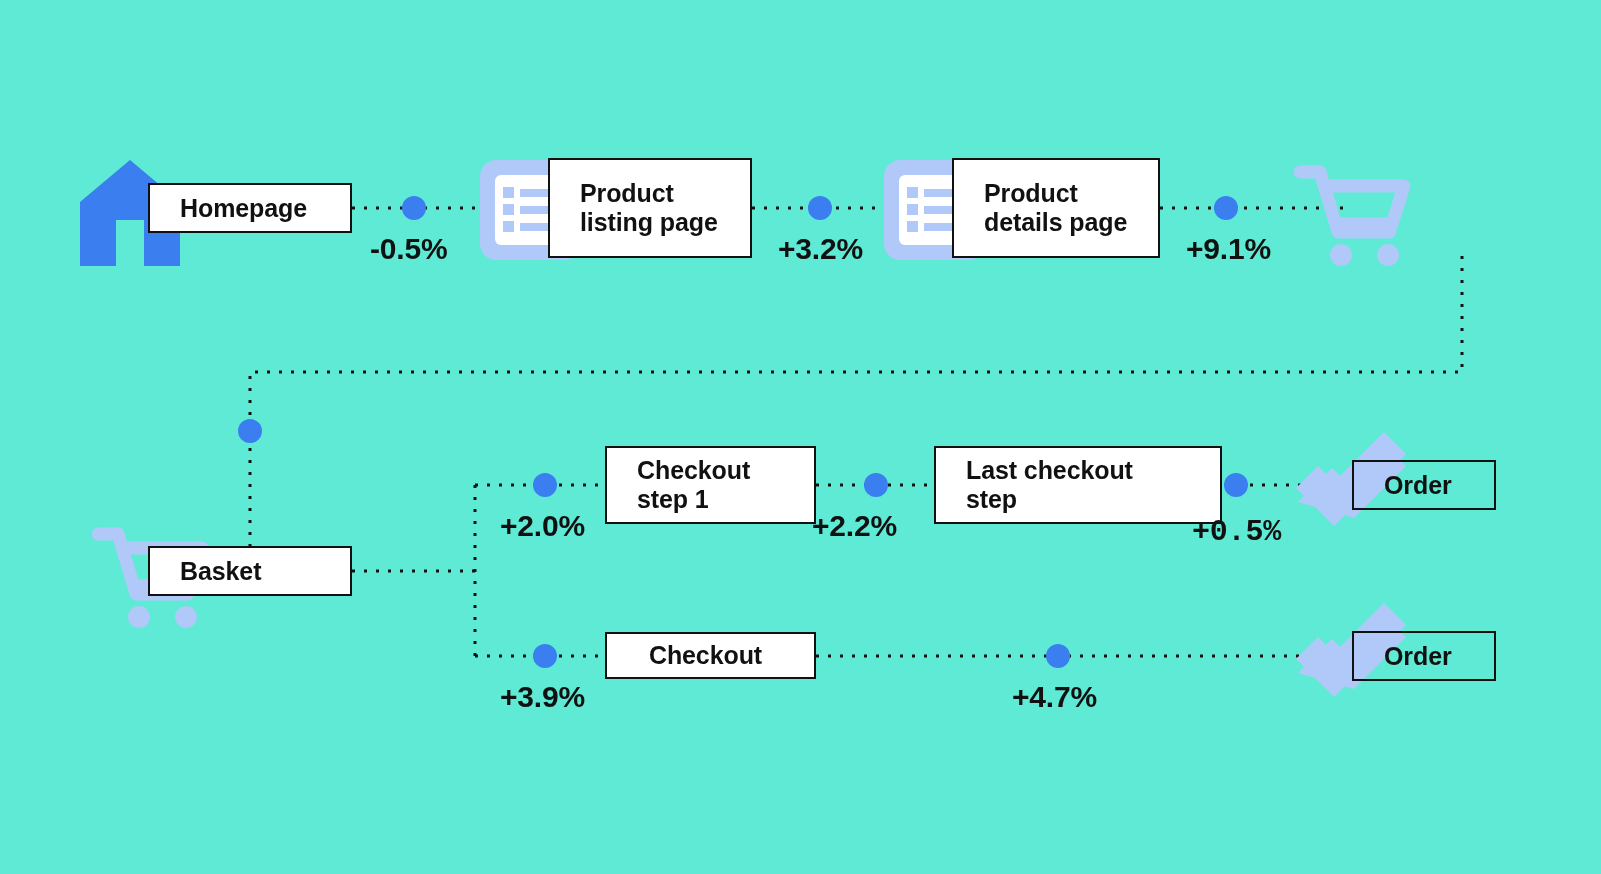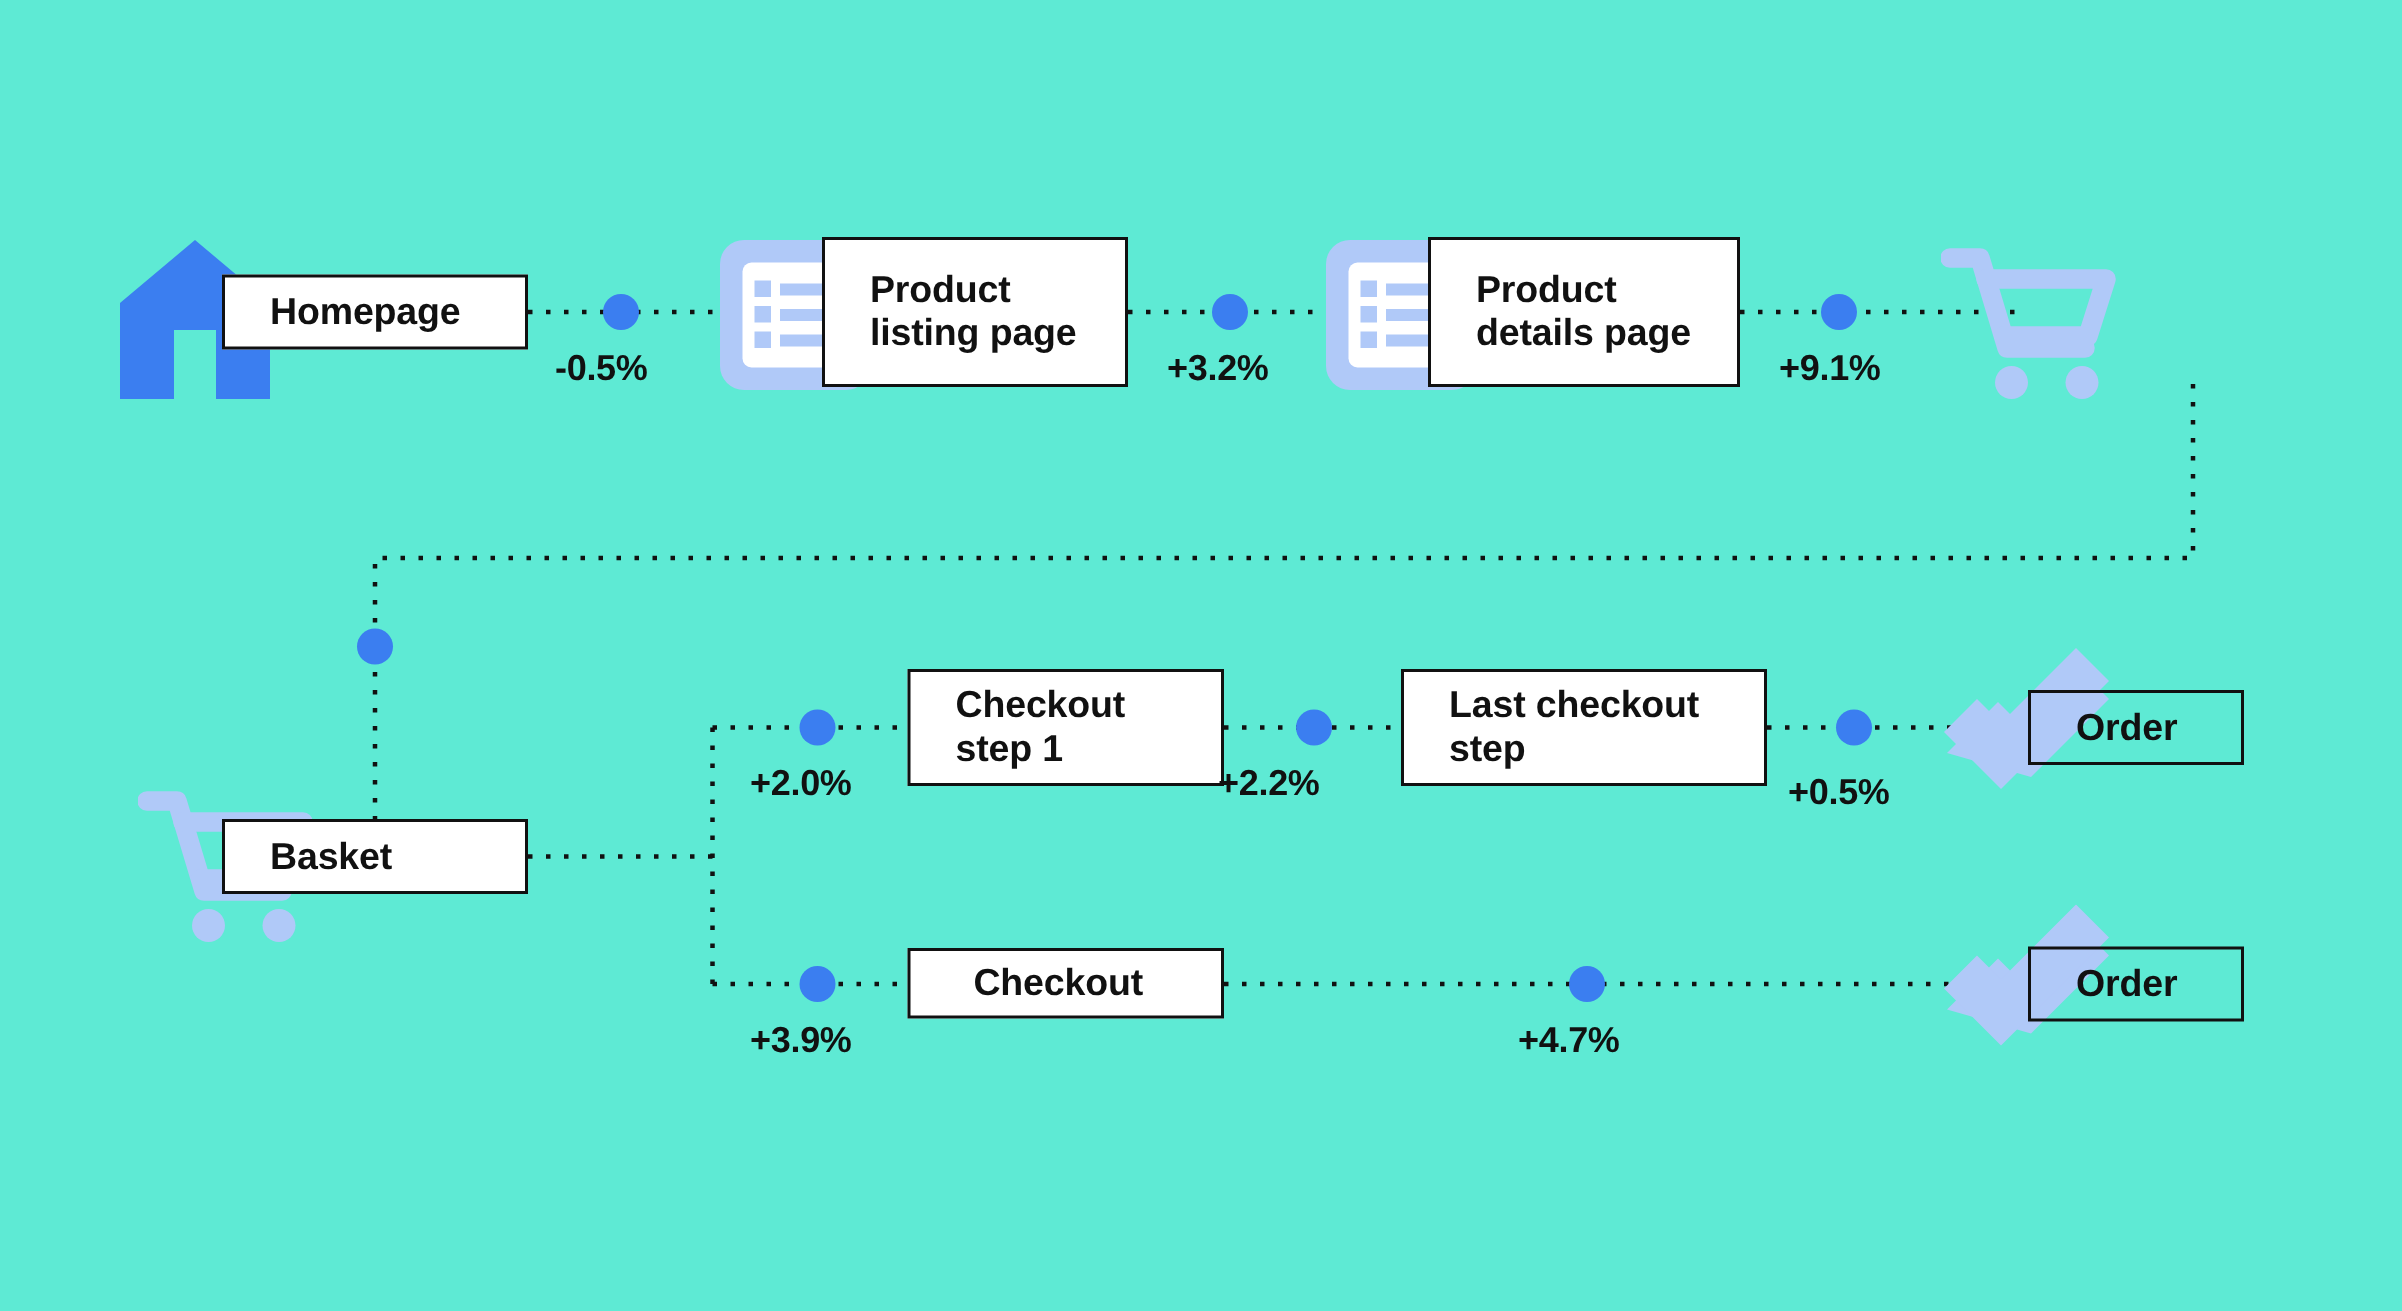--- a/index.html
+++ b/index.html
@@ -50,21 +50,21 @@
     font-weight: 700;
     line-height: 1.16;
     color: #111111;
     letter-spacing: -0.1px;
     white-space: pre-line;
   }
   
   .pct {
     position: absolute;
     z-index: 4;
-    font-size: 24px;
+    font-size: 30px;
     font-weight: 700;
     color: #111111;
     letter-spacing: -0.2px;
     white-space: nowrap;
   }
   .pct.right-align {
     text-align: right;
   }
   
   .dot {
@@ -193,21 +193,21 @@
 
   <div class="node" style="left:148px; top:546px; width:204px; height:50px;">
     <span class="node-label">Basket</span>
   </div>
 
   <div class="node" style="left:605px; top:446px; width:211px; height:78px;">
     <span class="node-label">Checkout
 step 1</span>
   </div>
 
-  <div class="node" style="left:934px; top:446px; width:244px; height:78px;">
+  <div class="node" style="left:934px; top:446px; width:288px; height:78px;">
     <span class="node-label">Last checkout
 step</span>
   </div>
 
   <div class="node" style="left:1352px; top:460px; width:144px; height:50px; background:transparent;">
     <span class="node-label">Order</span>
   </div>
 
   <div class="node" style="left:605px; top:632px; width:211px; height:47px; padding-left:0; justify-content:center;">
     <span class="node-label">Checkout</span>
@@ -225,17 +225,17 @@
   <div class="dot" style="left:864px; top:473px;"></div>
   <div class="dot" style="left:1224px; top:473px;"></div>
   <div class="dot" style="left:533px; top:644px;"></div>
   <div class="dot" style="left:1046px; top:644px;"></div>
 
   <div class="pct" style="left:370px; top:232px;">-0.5%</div>
   <div class="pct" style="left:778px; top:232px;">+3.2%</div>
   <div class="pct" style="left:1186px; top:232px;">+9.1%</div>
   <div class="pct" style="left:500px; top:509px;">+2.0%</div>
   <div class="pct" style="left:812px; top:509px;">+2.2%</div>
-  <div class="pct" style="left:1192px; top:515px;">+0.5%</div>
+  <div class="pct" style="left:1192px; top:515px;font-family:Liberation Mono, monospace;">+0.5%</div>
   <div class="pct" style="left:500px; top:680px;">+3.9%</div>
   <div class="pct" style="left:1012px; top:680px;">+4.7%</div>
 
 </div>
 
 </body></html>

